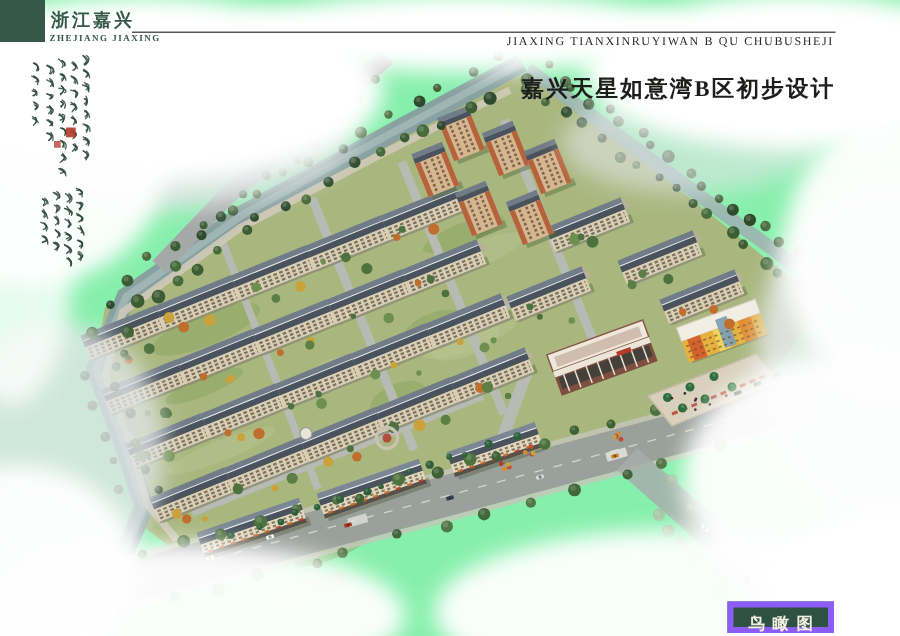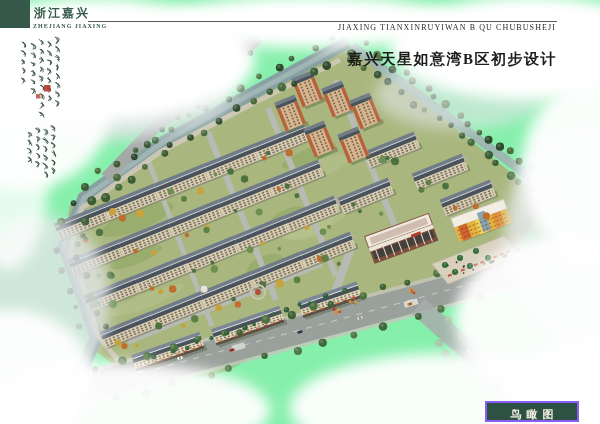--- a/index.html
+++ b/index.html
@@ -30,23 +30,23 @@
   }
   .title-cn{
     position:absolute;right:43px;top:2px;z-index:2;
     font-size:15px;font-weight:700;letter-spacing:1.5px;color:#1d1d1b;margin-top:48px;
   }
   .title-en{
     position:absolute;right:44px;top:23px;z-index:2;
     font-size:8px;font-weight:400;letter-spacing:1.1px;color:#2b2b28;
   }
   .view-label-box{
-    position:absolute;left:485px;top:401px;width:94px;height:21px;
+    position:absolute;left:485px;top:401px;width:71px;height:21px;
     background:var(--brand-green-dark,#2d5142);
-    border:2px solid #8b5cf6;box-sizing:border-box;z-index:2;
+    border:4px solid #8b5cf6;box-sizing:border-box;z-index:2;
     text-align:center;line-height:19px;
   }
   .view-label{
     color:#f2efe2;font-size:11px;font-weight:700;
     letter-spacing:5px;padding-left:5px;
   }
 </style>
 </head>
 <body>
 

